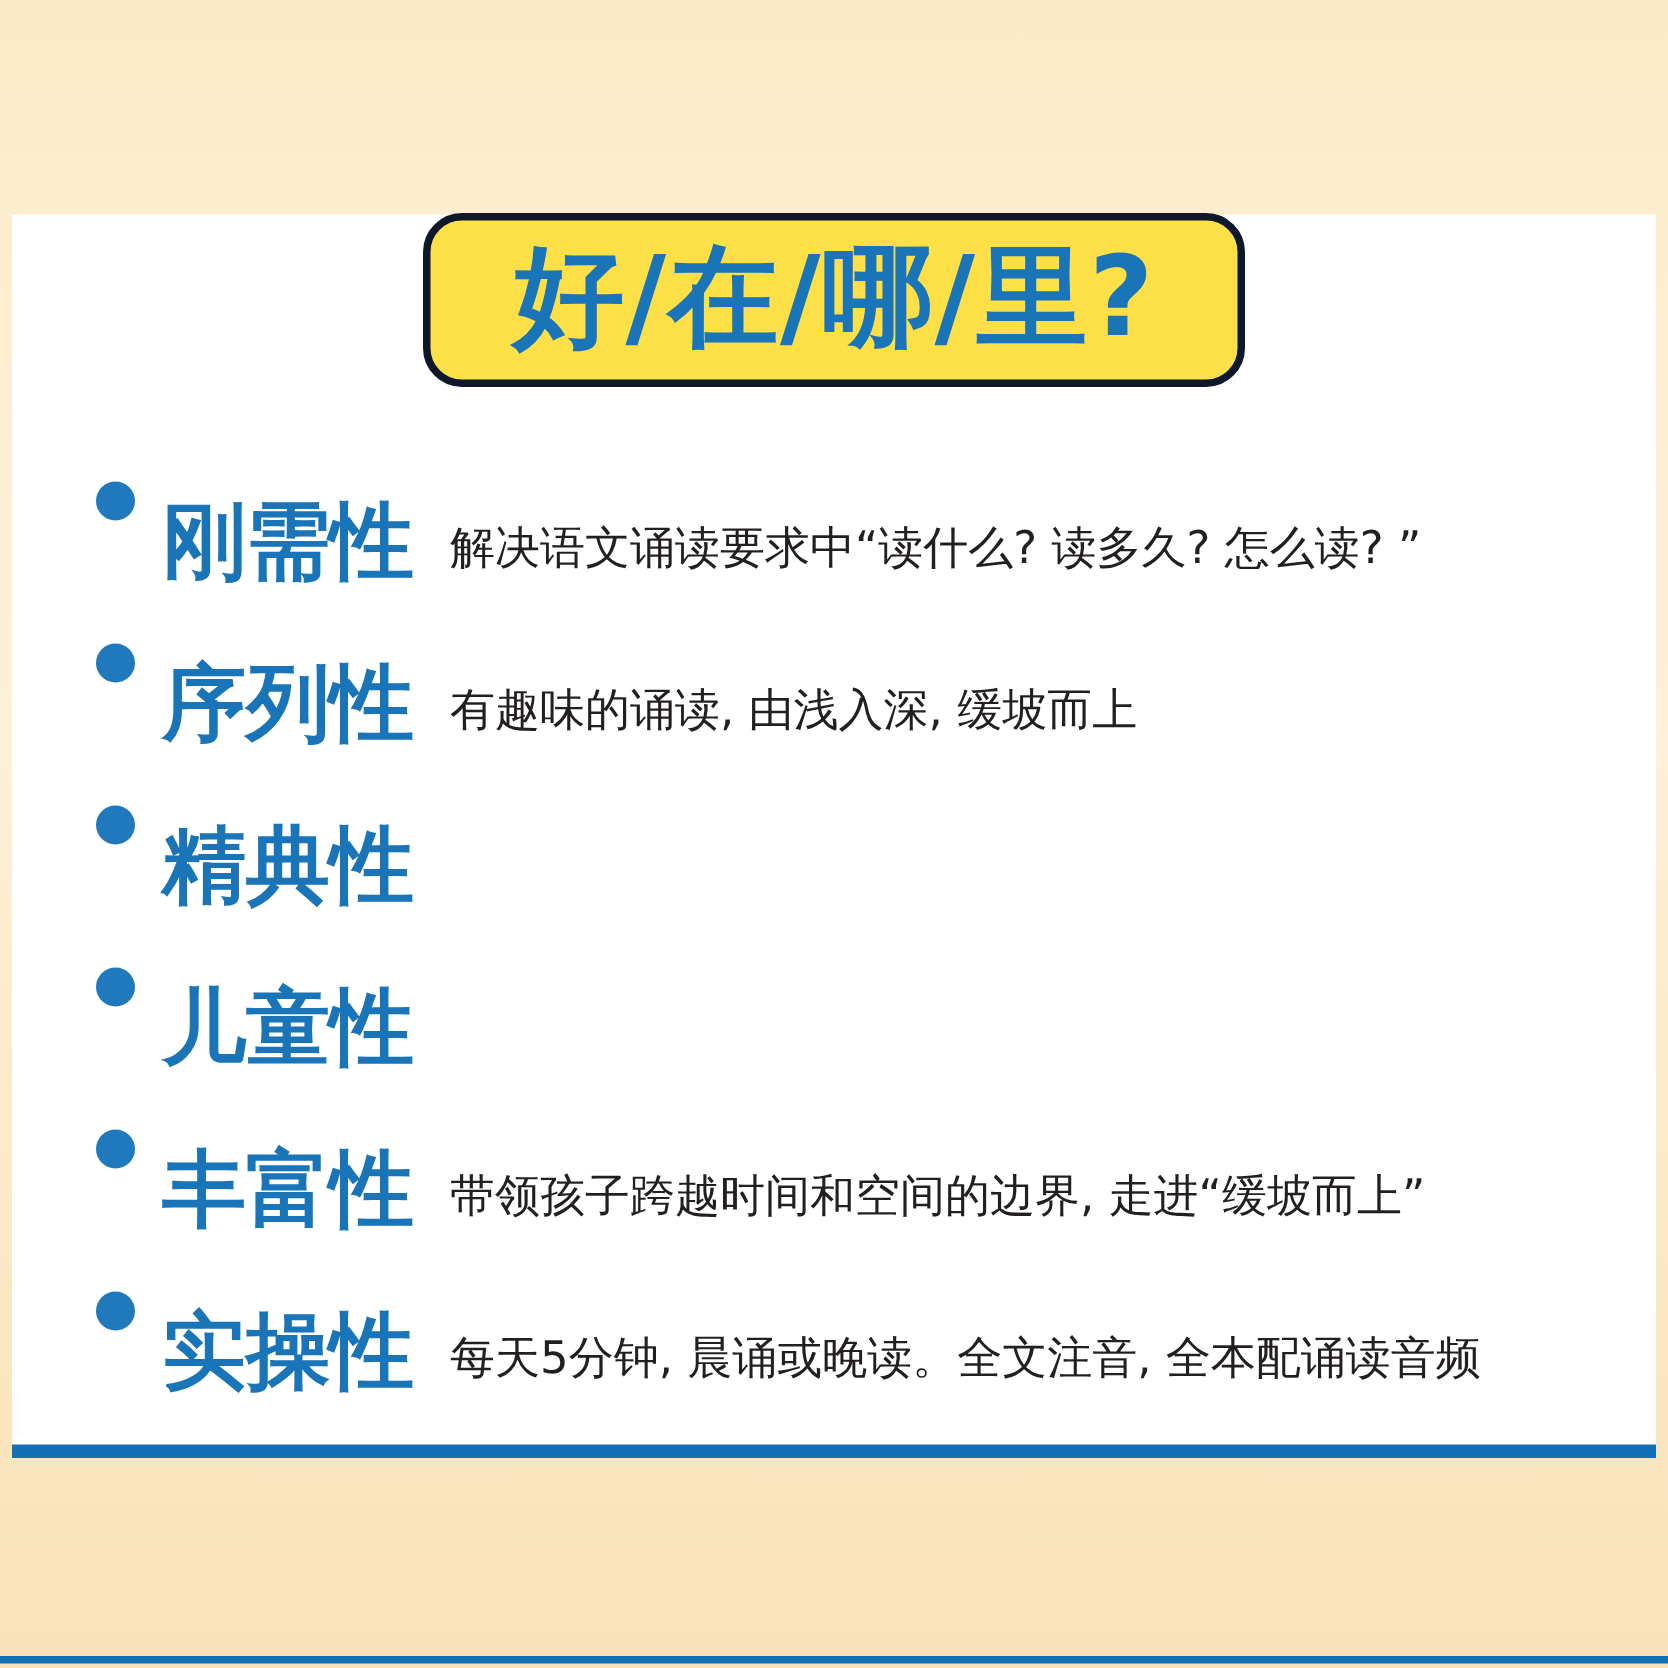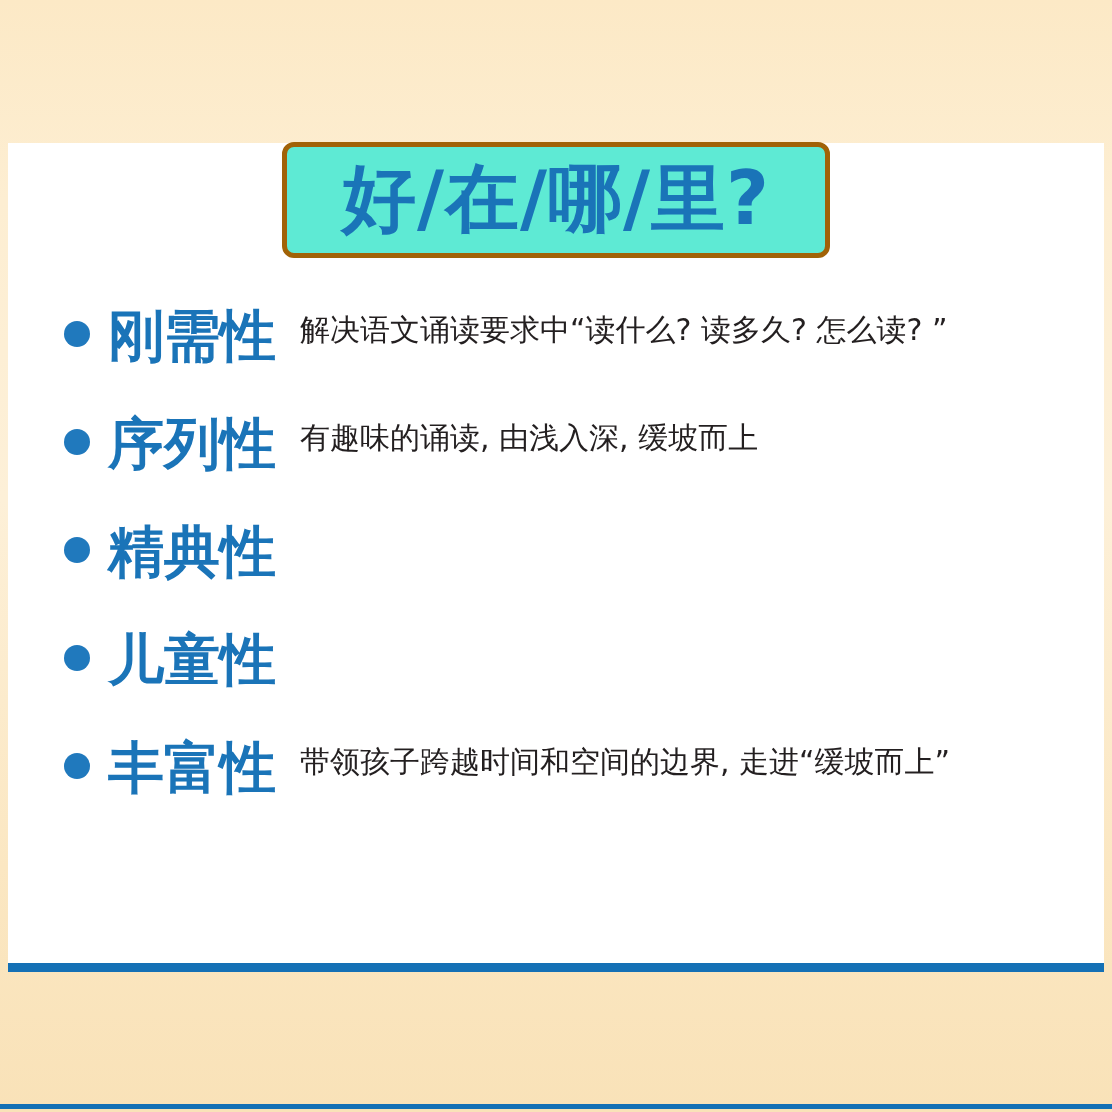--- a/index.html
+++ b/index.html
@@ -53,23 +53,23 @@
     background: #1470b5;
   }
 
   
   .title-pill {
     position: absolute;
     left: 282px;
     top: 142px;
     width: 548px;
     height: 116px;
-    border: 5px solid #a16207;
-    border-radius: 12px;
-    background: #5eead4;
+    border: 5px solid #0f172a;
+    border-radius: 26px;
+    background: #fde047;
     box-sizing: border-box;
     display: flex;
     align-items: center;
     justify-content: center;
   }
   .title-text {
     font-family: "DejaVu Sans", sans-serif;
     font-weight: bold;
     font-size: 74px;
     line-height: 1;
@@ -81,21 +81,21 @@
 
   
   .list {
     position: absolute;
     left: 8px;
     top: 278px;
     width: 1096px;
   }
   .row {
     display: flex;
-    align-items: center;
+    align-items: flex-end;
     height: 108px;
     padding-left: 56px;
     box-sizing: border-box;
   }
   .bullet {
     width: 26px;
     height: 26px;
     border-radius: 50%;
     background: #2079bd;
     flex: 0 0 auto;
@@ -160,17 +160,22 @@
     <span class="bullet"></span>
     <span class="kicker">儿童性</span>
   </div>
 
   <div class="row">
     <span class="bullet"></span>
     <span class="kicker">丰富性</span>
     <span class="desc">带领孩子跨越时间和空间的边界, 走进“缓坡而上”</span>
   </div>
 
+  <div class="row">
+    <span class="bullet"></span>
+    <span class="kicker">实操性</span>
+    <span class="desc">每天5分钟, 晨诵或晚读。全文注音, 全本配诵读音频</span>
+  </div>
 
 </div>
 
 <div class="card-bottom-rule"></div>
 <div class="footer-rule"></div>
 
 </body></html>

